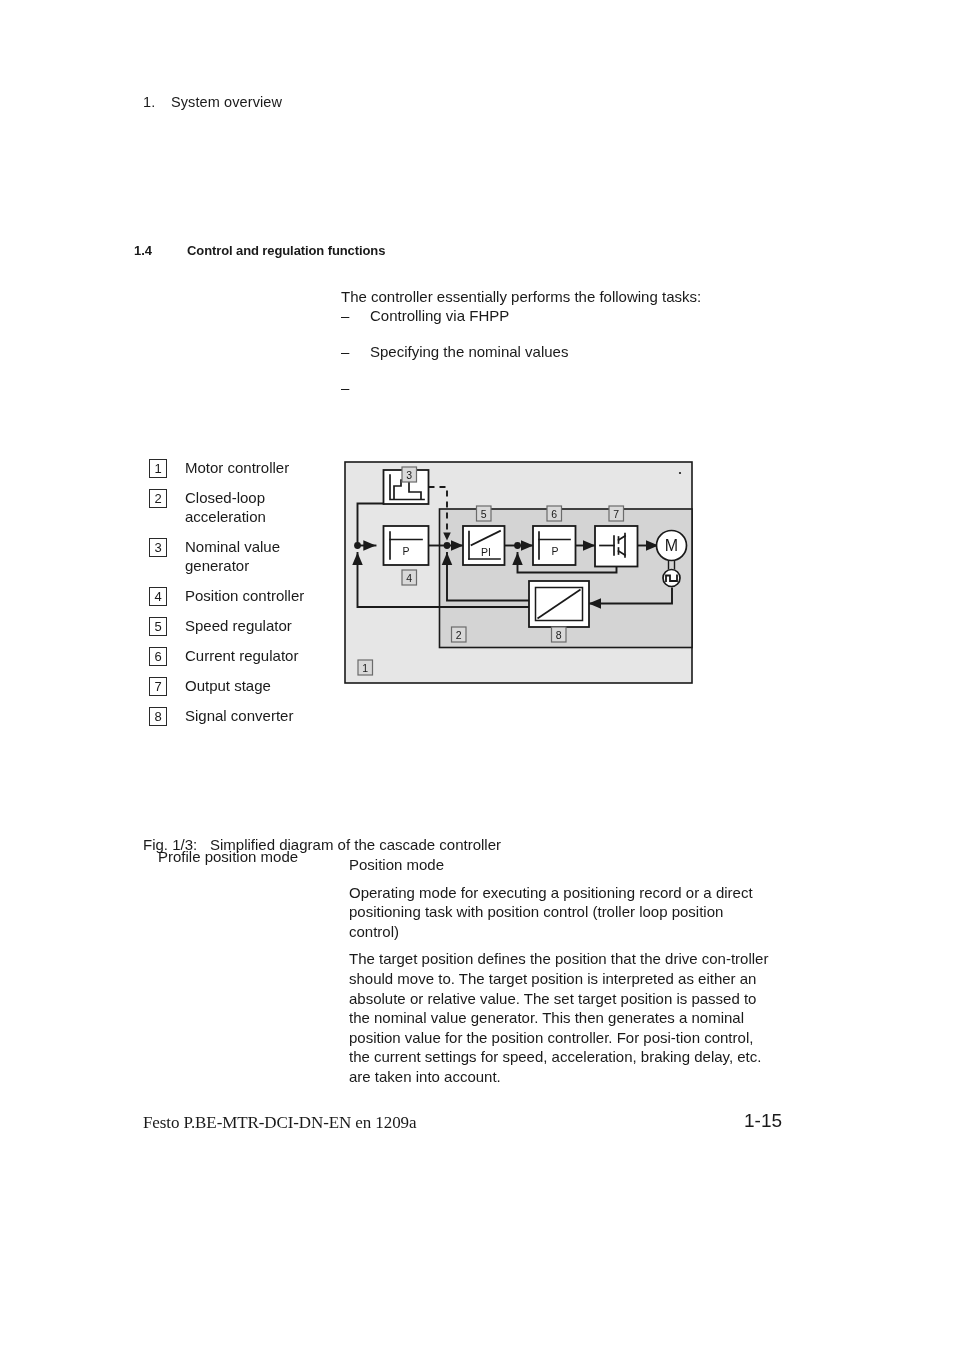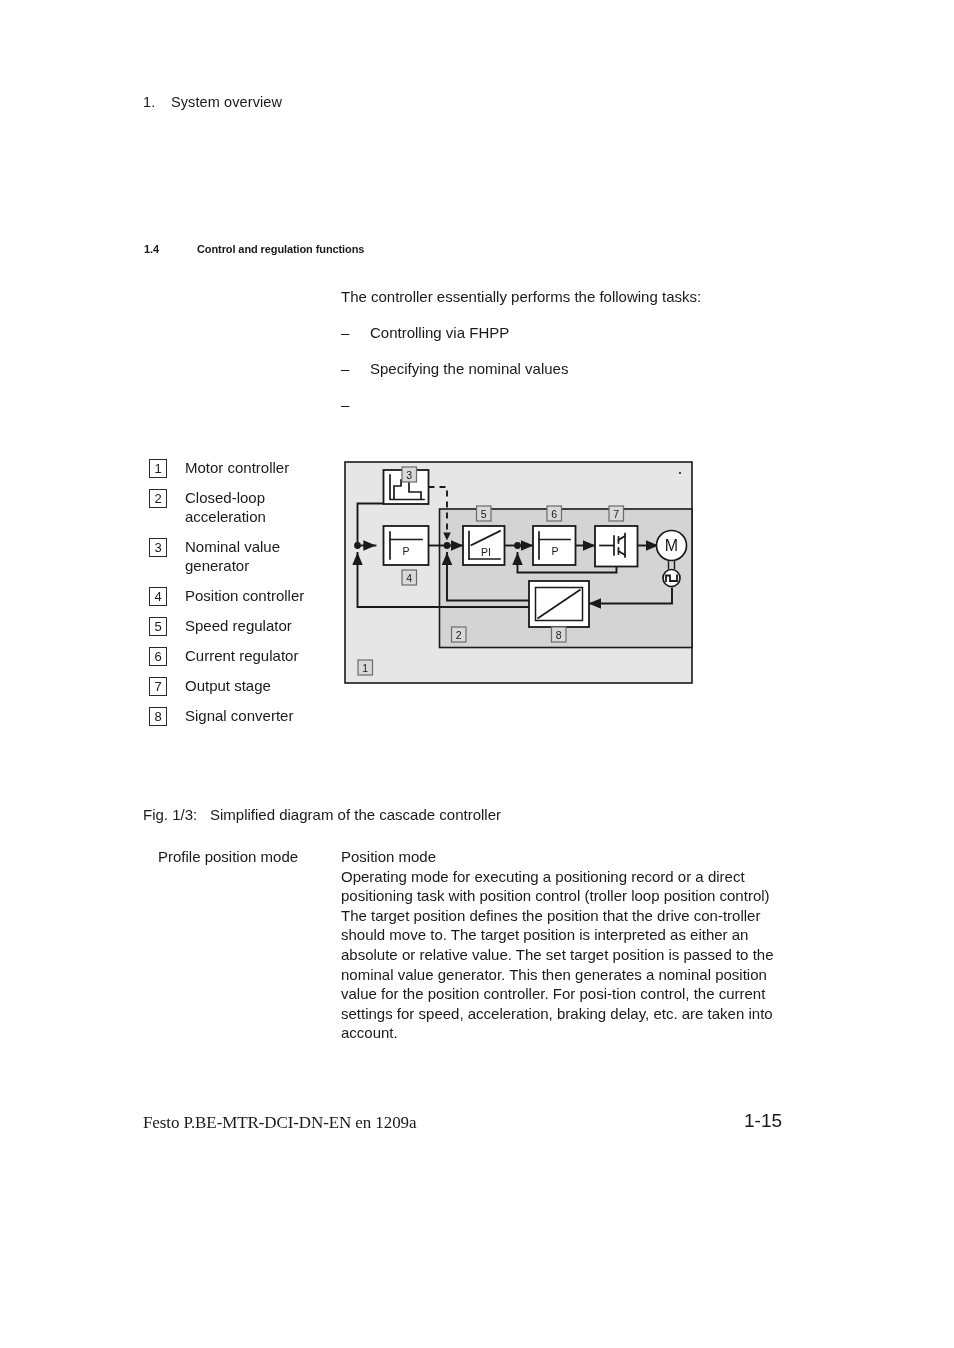--- a/index.html
+++ b/index.html
@@ -29,40 +29,40 @@
     top: 94px;
     font-size: 14.5px;
     letter-spacing: 0.1px;
     white-space: nowrap;
   }
   .running-head .rh-num { display: inline-block; width: 28px; }
 
   
   .sec-head {
     position: absolute;
-    left: 144px;
+    left: 134px;
     top: 243px;
-    font-size: 11px;
+    font-size: 13px;
     font-weight: bold;
     letter-spacing: -0.1px;
     white-space: nowrap;
   }
   .sec-head .sec-num { display: inline-block; width: 53px; }
 
   
   .intro {
     position: absolute;
     left: 341px;
     top: 287px;
     width: 450px;
     font-size: 15px;
     line-height: 19px;
   }
   .intro p { margin: 0; }
-  .intro .lead { margin-bottom: 17px; }
+  .intro .lead { }
   .bullet {
     position: relative;
     padding-left: 29px;
     margin-bottom: 17px;
   }
   .bullet .dash {
     position: absolute;
     left: 0;
     top: 0;
   }
@@ -105,41 +105,41 @@
   .figure svg { display: block; }
 
   
   .fig-caption {
     position: absolute;
     left: 143px;
     top: 806px;
     font-size: 15px;
     white-space: nowrap;
   }
-  .fig-caption .fc-label { display: inline-block; width: 67px; }
+  .fig-caption .fc-label { display: inline-block; width: 67px; margin-top: 30px; }
 
   
   .defterm {
     position: absolute;
     left: 143px;
     top: 847px;
     font-size: 15px;
     line-height: 19.6px;
     white-space: nowrap;
     margin-left: 15px;
   }
   .defbody {
     position: absolute;
     left: 341px;
     top: 847px;
     width: 440px;
     font-size: 15px;
     line-height: 19.6px;
   }
-  .defbody p { margin: 0; }
+  .defbody p { margin: 8px; }
 
   
   .footer-left {
     position: absolute;
     left: 143px;
     top: 1113px;
     font-size: 17px;
     letter-spacing: -0.1px;
     white-space: nowrap;
     font-family: Liberation Serif, serif;

